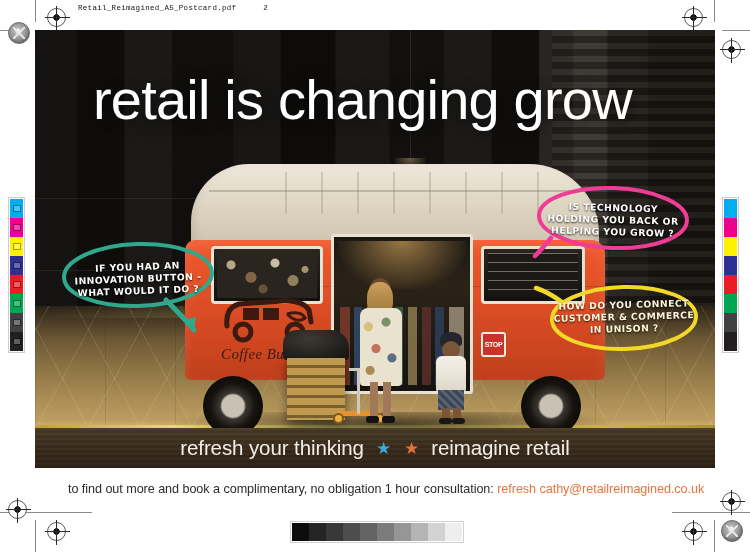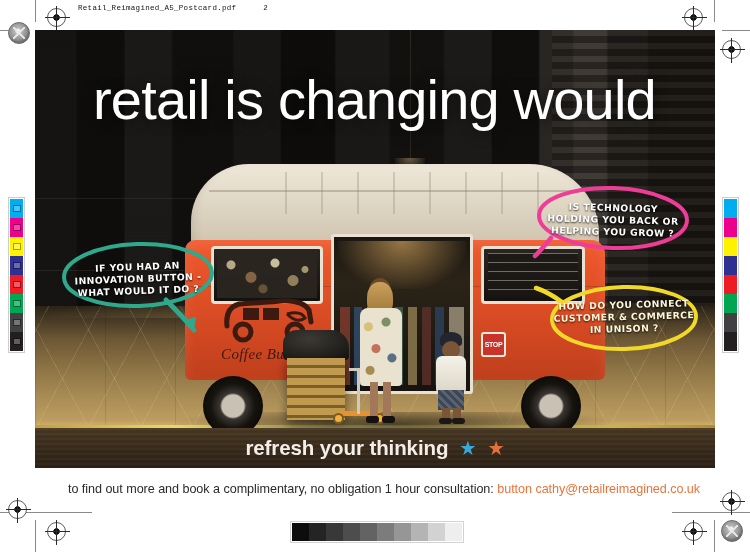--- a/index.html
+++ b/index.html
@@ -168,21 +168,21 @@
   
   .tagline-band {
     position: absolute; left: 0; right: 0; bottom: 0; height: 40px;
     background:
       repeating-linear-gradient(180deg, rgba(255,255,255,.022) 0 2px, rgba(0,0,0,.05) 2px 5px),
       linear-gradient(180deg, #4a3a26 0%, #3b2d1d 45%, #2d2216 100%);
     display: flex; align-items: center; justify-content: center;
   }
   .tagline {
     display: flex; align-items: center; gap: 11px;
-    font-size: 20.5px; font-weight: 700; color: #f3efe8;
+    font-size: 20.5px; font-weight: 400; color: #f3efe8;
     letter-spacing: -.1px;
   }
   .tagline .star { font-size: 17px; line-height: 1; margin: 0 1px; }
   .star.blue { color: #3aa8d8; }
   .star.orange { color: #e4703a; }
 
   
   .headline {
     position: absolute; left: 58px; top: 42px;
     font-size: 56px;
@@ -510,21 +510,21 @@
     <div class="cap"></div>
     <div class="head"></div>
     <div class="shirt"></div>
     <div class="shorts"></div>
     <div class="leg l"></div>
     <div class="leg r"></div>
     <div class="shoe l"></div>
     <div class="shoe r"></div>
   </div>
 
-  <h1 class="headline">retail is changing would</h1>
+  <h1 class="headline">retail is changing grow</h1>
 
   <div class="bubble bubble-teal">
     <svg viewBox="0 0 160 82" preserveAspectRatio="none">
       <ellipse cx="80" cy="37" rx="74" ry="31" fill="none" stroke="#2fa88c" stroke-width="4" stroke-linecap="round" transform="rotate(-2 80 37)"></ellipse>
       <path d="M108 62 q18 18 28 30" fill="none" stroke="#2fa88c" stroke-width="5" stroke-linecap="round"></path>
       <path d="M136 92 l2 -13 l-12 3 z" fill="#2fa88c"></path>
     </svg>
     <div class="btext">
       <span>If you had an</span>
       <span>innovation button -</span>
@@ -554,20 +554,21 @@
       <span>customer &amp; commerce</span>
       <span>in unison ?</span>
     </div>
   </div>
 
   <div class="tagline-band">
     <div class="tagline">
       <span>refresh your thinking</span>
       <span class="star blue">★</span>
       <span class="star orange">★</span>
+      <span>reimagine retail</span>
     </div>
   </div>
 
 </div>
 
 <div class="footer">
-  <span>to find out more and book a complimentary, no obligation 1 hour consultation: </span><span class="contact">button cathy@retailreimagined.co.uk</span>
+  <span>to find out more and book a complimentary, no obligation 1 hour consultation: </span><span class="contact">refresh cathy@retailreimagined.co.uk</span>
 </div>
 
 </body></html>

